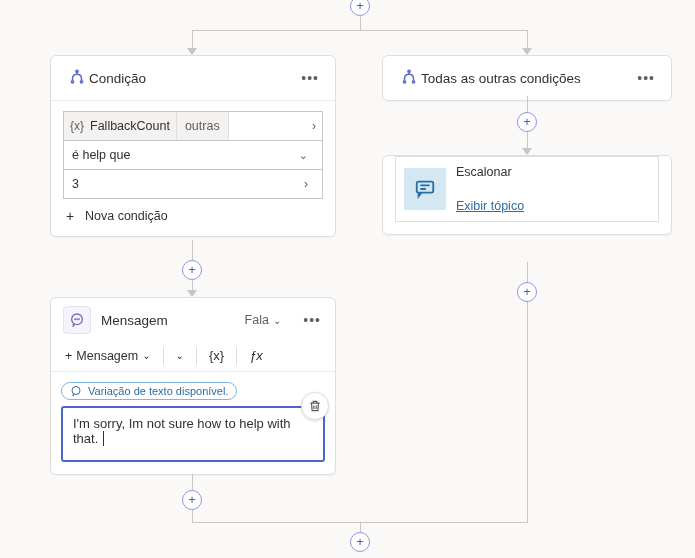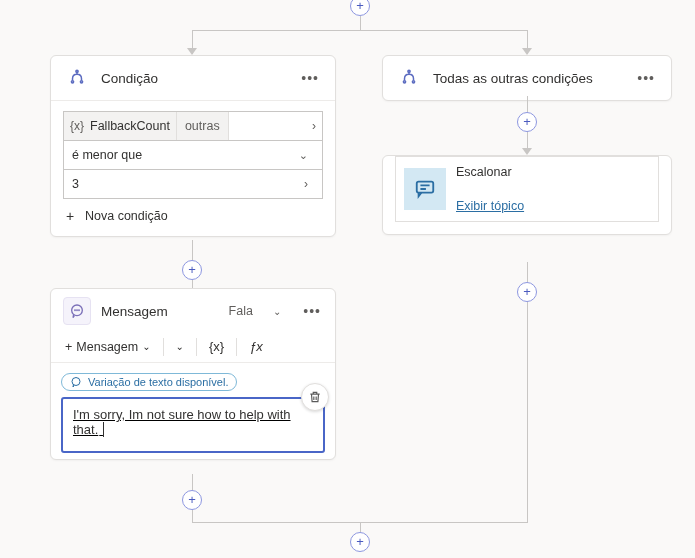--- a/index.html
+++ b/index.html
@@ -16,21 +16,21 @@
     font-size: 13px; line-height: 17px; text-align: center; cursor: pointer;
     z-index: 5;
   }
 
   .card {
     position: absolute; background: #fff; border: 1px solid #e1dfdd;
     border-radius: 6px; box-shadow: 0 1px 2px rgba(0,0,0,0.04);
   }
 
   .card-head {
-    display: flex; align-items: center; padding: 10px 14px; gap: 12px;
+    display: flex; align-items: center; padding: 10px 14px; 
   }
   .card-head.bordered { border-bottom: 1px solid #edebe9; }
   .card-head .icon-wrap {
     width: 24px; height: 24px; display: flex; align-items: center; justify-content: center;
     color: #5b6bc0;
   }
   .card-head .icon-wrap.green { color: #3a9c6e; }
   .card-head .title { flex: 1; font-size: 13.5px; color: #323130; }
   .more { font-size: 14px; color: #605e5c; letter-spacing: 1px; cursor: pointer; padding: 0 2px;}
   .more::before { content: "•••"; }
@@ -64,38 +64,38 @@
 
   
   .msg-head {
     display: flex; align-items: center; padding: 8px 12px; gap: 10px;
   }
   .msg-icon {
     width: 28px; height: 28px; border-radius: 4px; background: #f5f3fb; border: 1px solid #e6e2f2;
     display: flex; align-items: center; justify-content: center; color: #7a6fb8;
   }
   .msg-title { flex: 1; font-size: 13.5px; color: #323130; }
-  .fala { display: flex; align-items: center; gap: 20px; font-size: 12.5px; color: #605e5c; cursor: pointer; }
+  .fala { display: flex; align-items: center; gap: 4px; font-size: 12.5px; color: #605e5c; cursor: pointer; }
 
   .msg-toolbar {
     display:flex; align-items:center; gap:4px; padding: 4px 10px 6px 10px; font-size: 12.5px;
     color: #323130; border-bottom: 1px solid #edebe9;
   }
   .tb-item { display:flex; align-items:center; gap:4px; cursor:pointer; padding: 2px 4px;}
   .tb-sep { width:1px; height: 18px; background:#e1dfdd; margin: 0 4px;}
   .tb-item .curly { font-size: 13px; color:#323130; }
   .tb-item .fx-ic { font-style: italic; font-size: 13px; color:#323130; }
 
   .chip {
     display:inline-flex; align-items:center; gap:6px; margin: 10px 10px 6px 10px;
     border: 1px solid #7fb9d8; border-radius: 12px; padding: 2px 8px;
     font-size: 11px; color: #2b6ea3; background: #fff;
   }
 
-  .msg-input-wrap { position: relative; padding: 0 10px 6px 10px; text-decoration: underline; }
+  .msg-input-wrap { position: relative; padding: 0 10px 12px 10px; }
   .msg-input {
     border: 2px solid #4a66c7; border-radius: 3px; padding: 8px 10px; font-size: 13px;
     color: #323130; min-height: 56px;
   }
   .trash {
     position: absolute; top: -14px; right: 6px; width: 28px; height: 28px;
     border-radius: 50%; background:#fff; border:1px solid #e1dfdd; box-shadow: 0 1px 3px rgba(0,0,0,0.15);
     display:flex; align-items:center; justify-content:center; color:#5a5a5a; cursor:pointer;
   }
 
@@ -144,21 +144,21 @@
       <div class="field-row">
         <span class="token">
           <span class="fx">{x}</span>
           <span class="name">FallbackCount</span>
         </span>
         <span class="type-seg">outras</span>
         <span class="grow"></span>
         <span class="chev-r">›</span>
       </div>
       <div class="field-row pad">
-        <span class="grow">é menor que</span>
+        <span class="grow">é help que</span>
         <span class="chev-d">⌄</span>
       </div>
       <div class="field-row pad">
         <span class="grow">3</span>
         <span class="chev-r">›</span>
       </div>
       <div class="add-cond">
         <span class="plus">+</span>
         <span>Nova condição</span>
       </div>
@@ -199,21 +199,21 @@
     </div>
   </div>
 
   <div class="edge edge-v" style="left: 527px; top: 262px; height: 260px;"></div>
   <div class="plus-btn" style="left: 517px; top: 282px;">+</div>
 
   <div class="edge edge-v" style="left: 192px; top: 240px; height: 56px;"></div>
   <div class="plus-btn" style="left: 182px; top: 260px;">+</div>
   <div style="position:absolute; left:187px; top:290px; width:0;height:0;border-left:5px solid transparent;border-right:5px solid transparent;border-top:7px solid #c8c6c4;"></div>
 
-  <div class="card" style="left: 50px; top: 288px; width: 286px;">
+  <div class="card" style="left: 50px; top: 297px; width: 286px;">
     <div class="msg-head">
       <span class="msg-icon">
         <svg width="16" height="16" viewBox="0 0 24 24" fill="none" stroke="currentColor" stroke-width="2">
             <circle cx="12" cy="11" r="8"></circle>
             <path d="M8 19l-2 3 1-5"></path>
             <circle cx="9" cy="11" r="0.5" fill="currentColor"></circle>
             <circle cx="12" cy="11" r="0.5" fill="currentColor"></circle>
             <circle cx="15" cy="11" r="0.5" fill="currentColor"></circle>
           </svg>
       </span>

